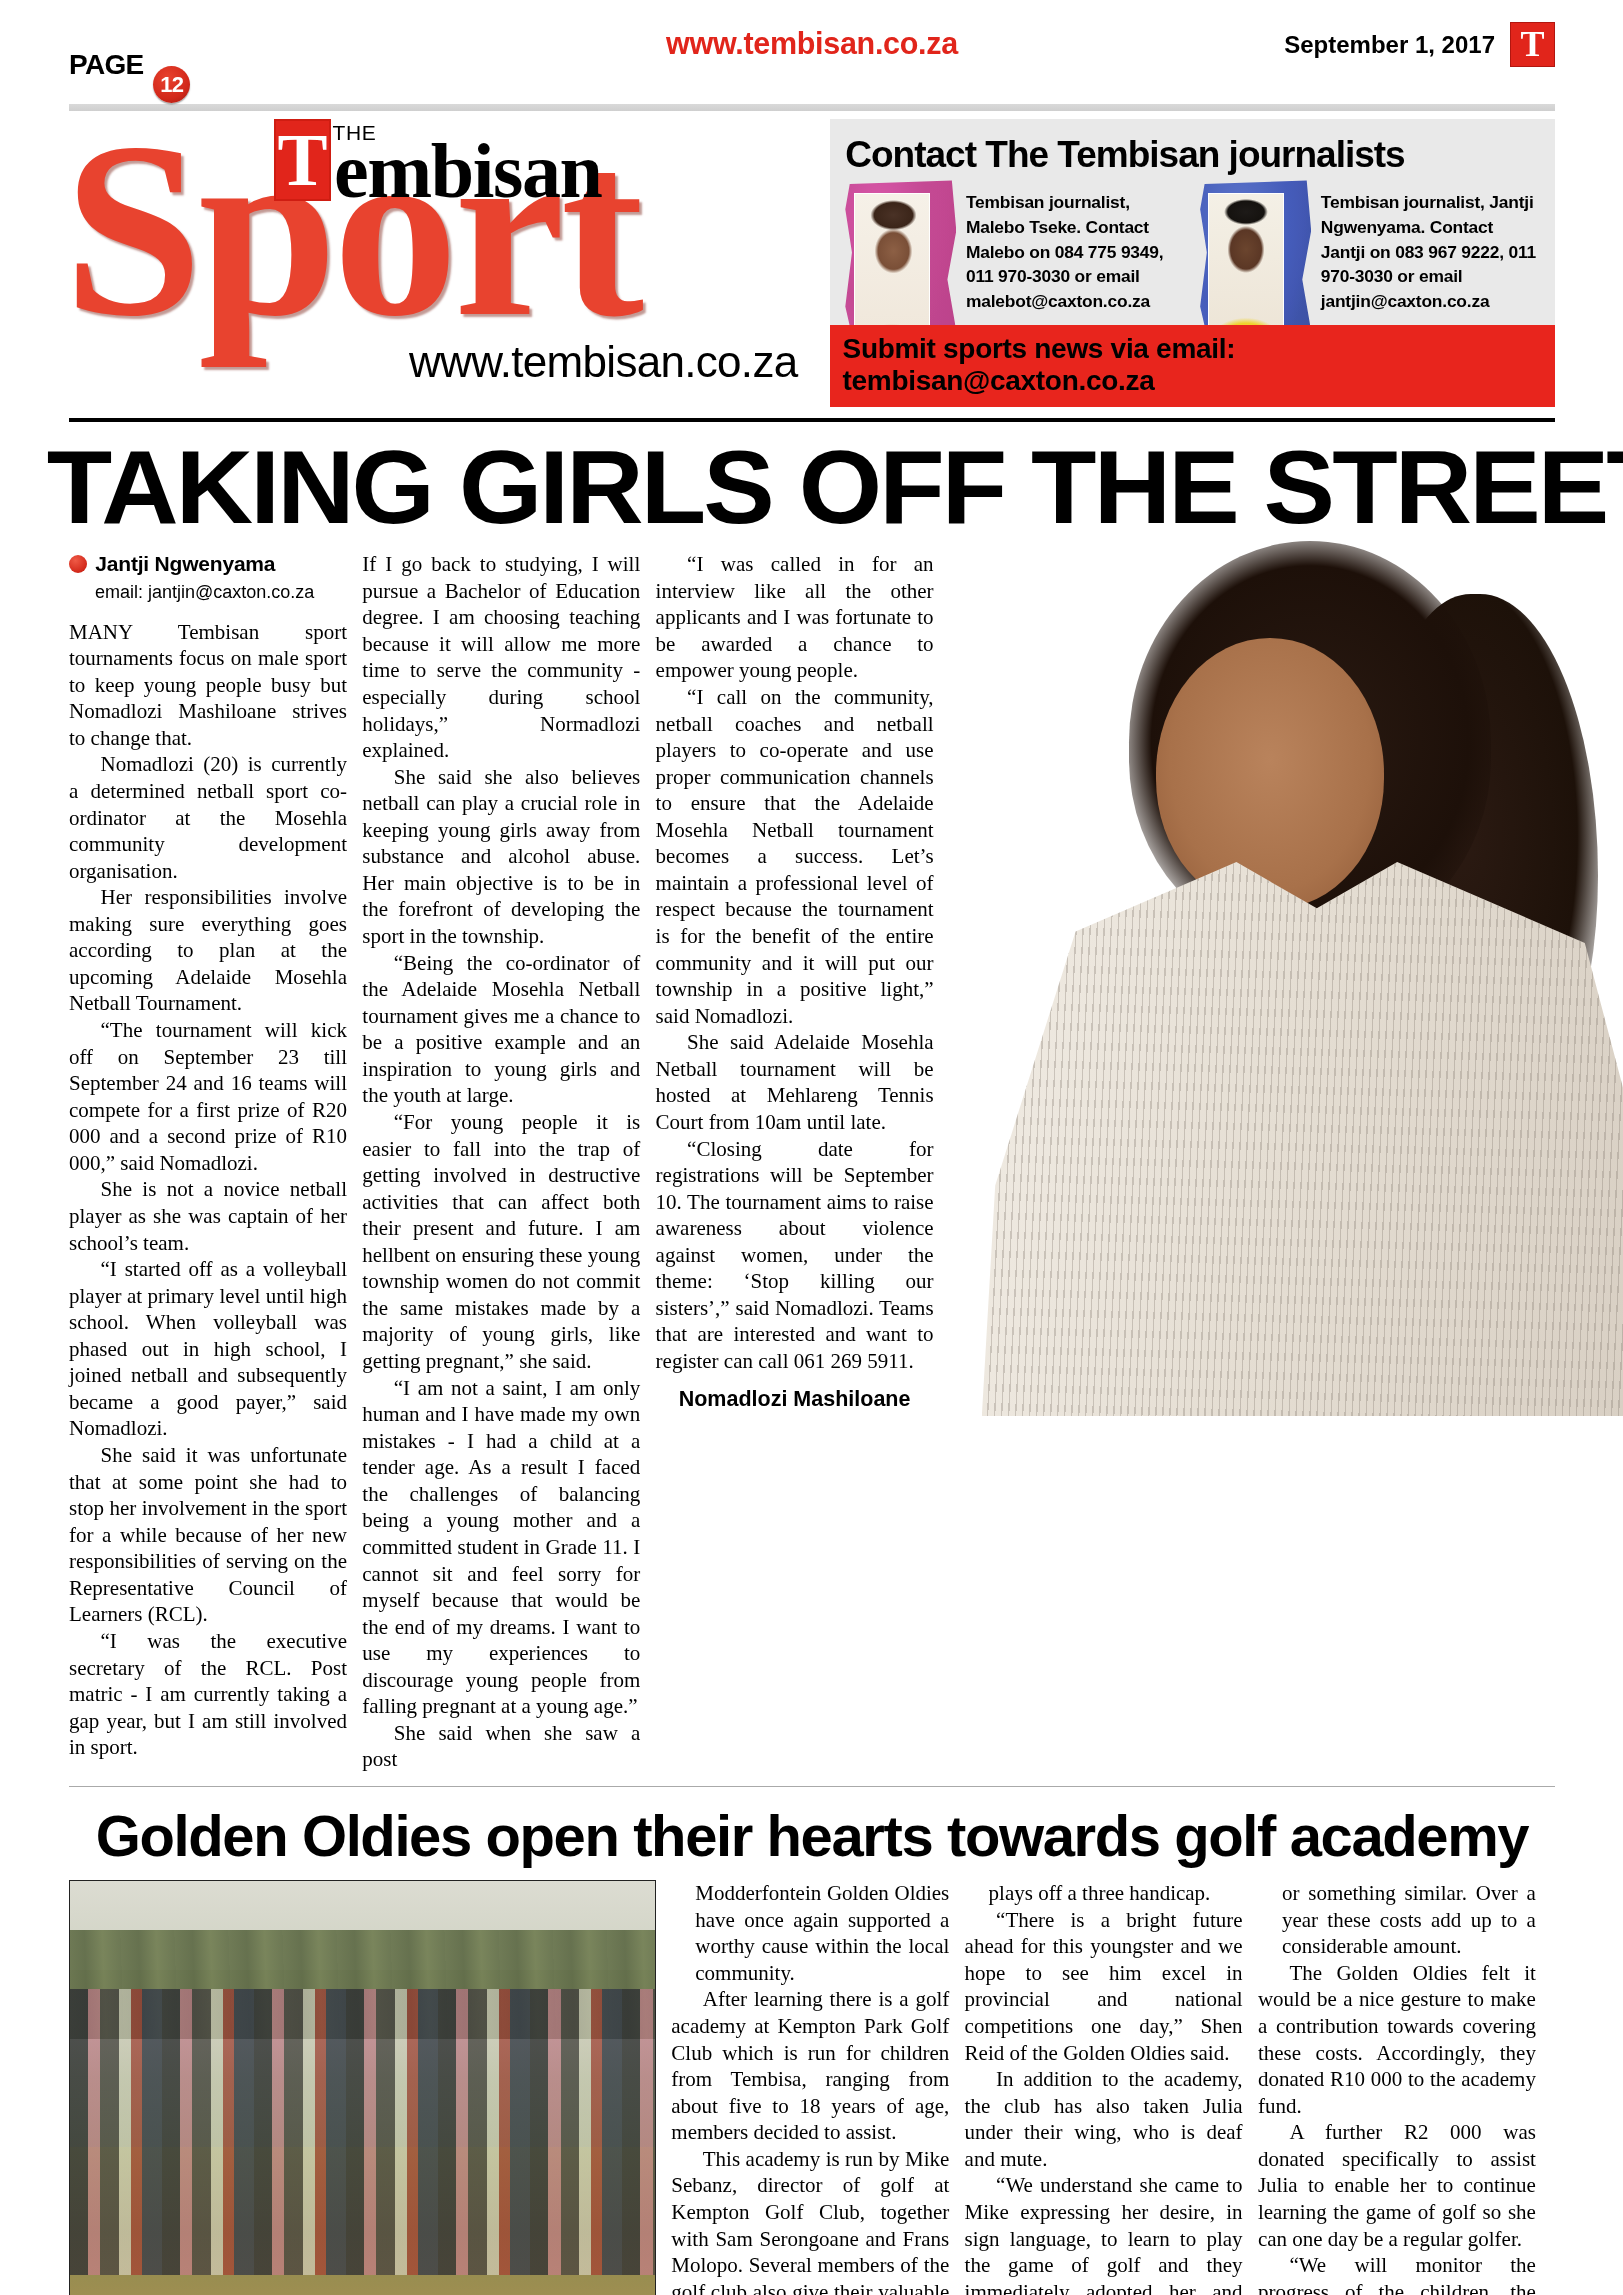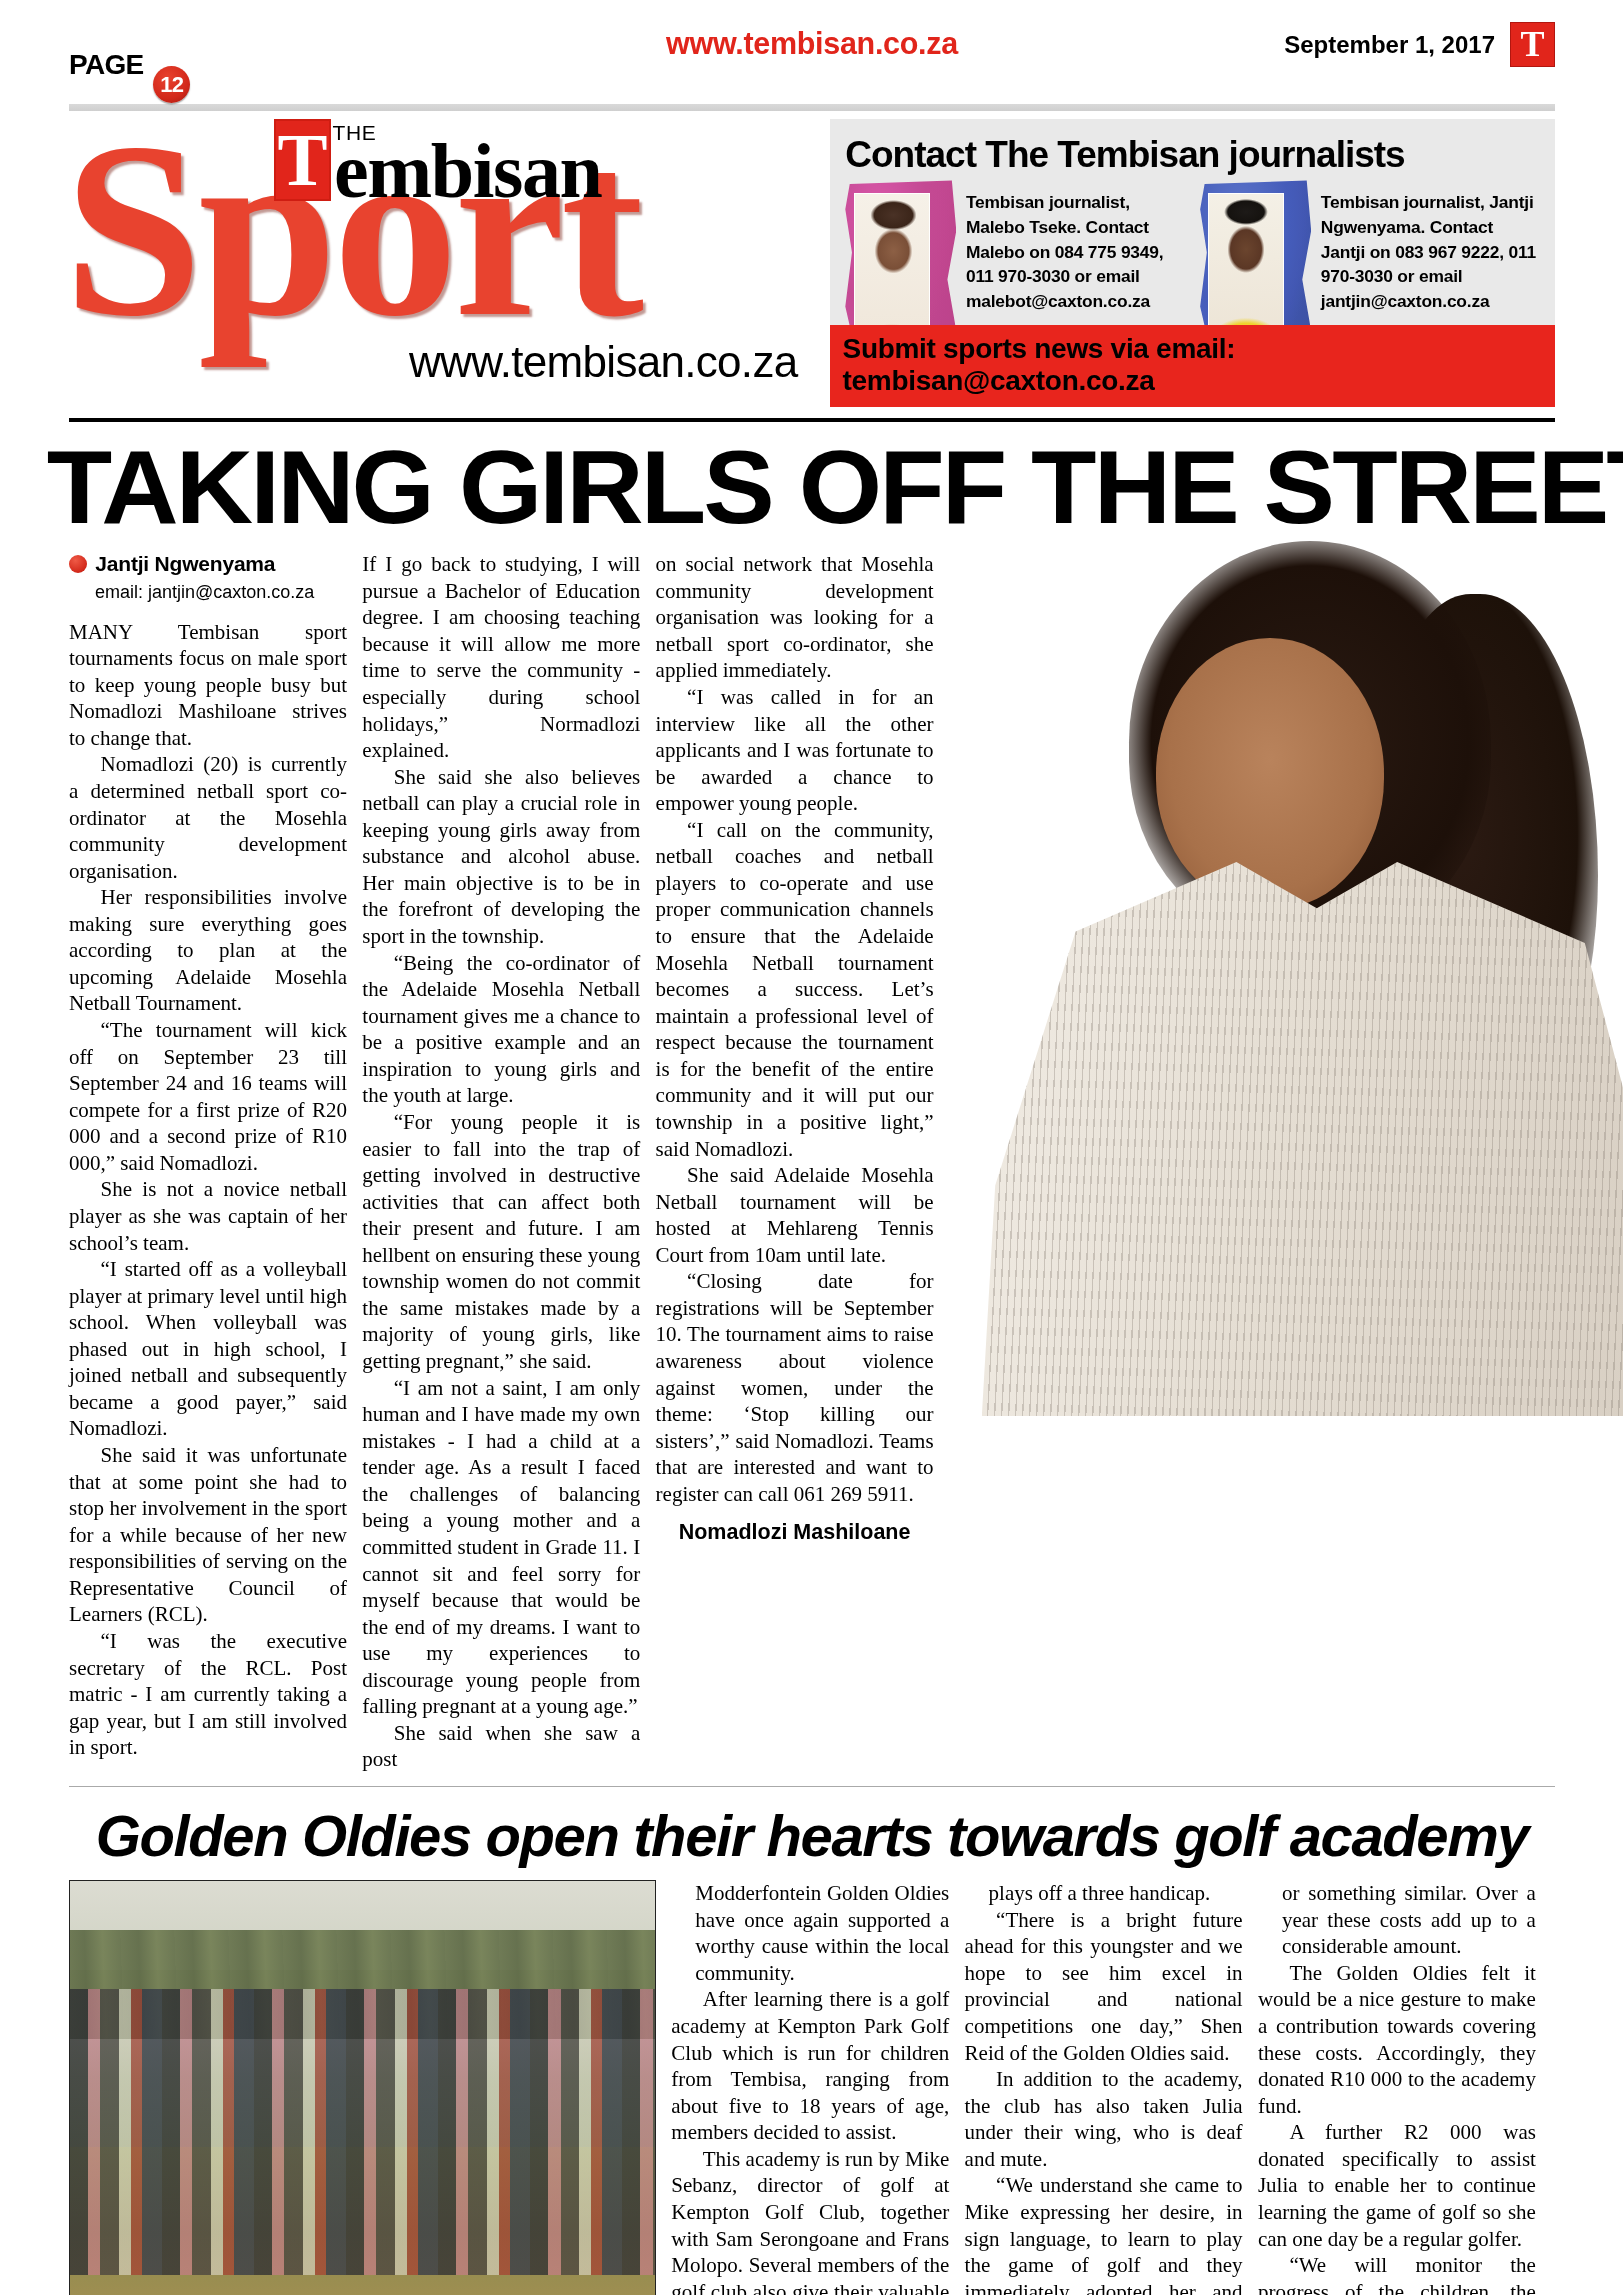--- a/index.html
+++ b/index.html
@@ -290,21 +290,20 @@
     background:radial-gradient(ellipse at 50% 45%, #b9835c 0%, #a8714a 62%, #96603c 88%);
     border-radius:50% 50% 48% 48%;
   }
 
   
   .sub-headline{
     font-family:"Liberation Sans", sans-serif;
     font-weight:bold;font-size:58px;letter-spacing:-1.4px;
     margin:15.3px 0 11px 0;text-align:center;
     white-space:nowrap;
-    font-style:italic;
   }
   .article2{display:flex;gap:15.3px;margin-top:4.2px;}
   .photo2-wrap{width:587px;flex:0 0 587px;}
   .photo2{
     width:587px;height:494px;border:1.4px solid #222;box-sizing:border-box;
     position:relative;overflow:hidden;
     background:linear-gradient(#c9cbb9 0%,#b9bda6 26%,#9aa87e 40%,#8a9a63 58%,#9a9a5a 78%,#8f8c4e 100%);
   }
   .sky2{position:absolute;left:0;right:0;top:0;height:18%;
     background:linear-gradient(#dcdcd2,#cfd2c2);}
@@ -414,21 +413,20 @@
     <div class="col">
       <p class="first">If I go back to studying, I will pursue a Bachelor of Education degree. I am choosing teaching because it will allow me more time to serve the community - especially during school holidays,” Normadlozi explained.</p>
       <p>She said she also believes netball can play a crucial role in keeping young girls away from substance and alcohol abuse. Her main objective is to be in the forefront of developing the sport in the township.</p>
       <p>“Being the co-ordinator of the Adelaide Mosehla Netball tournament gives me a chance to be a positive example and an inspiration to young girls and the youth at large.</p>
       <p>“For young people it is easier to fall into the trap of getting involved in destructive activities that can affect both their present and future. I am hellbent on ensuring these young township women do not commit the same mistakes made by a majority of young girls, like getting pregnant,” she said.</p>
       <p>“I am not a saint, I am only human and I have made my own mistakes - I had a child at a tender age. As a result I faced the challenges of balancing being a young mother and a committed student in Grade 11. I cannot sit and feel sorry for myself because that would be the end of my dreams. I want to use my experiences to discourage young people from falling pregnant at a young age.”</p>
       <p>She said when she saw a post</p>
     </div>
 
     <div class="col">
-      <p class="first">on social network that Mosehla community development organisation was looking for a netball sport co-ordinator, she applied immediately.</p>
       <p>“I was called in for an interview like all the other applicants and I was fortunate to be awarded a chance to empower young people.</p>
       <p>“I call on the community, netball coaches and netball players to co-operate and use proper communication channels to ensure that the Adelaide Mosehla Netball tournament becomes a success. Let’s maintain a professional level of respect because the tournament is for the benefit of the entire community and it will put our township in a positive light,” said Nomadlozi.</p>
       <p>She said Adelaide Mosehla Netball tournament will be hosted at Mehlareng Tennis Court from 10am until late.</p>
       <p>“Closing date for registrations will be September 10. The tournament aims to raise awareness about violence against women, under the theme: ‘Stop killing our sisters’,” said Nomadlozi. Teams that are interested and want to register can call 061 269 5911.</p>
       <div class="tagline">Nomadlozi Mashiloane</div>
     </div>
 
     <div class="main-photo">
       <div class="portrait-big">
         <div class="hair-side"></div>

